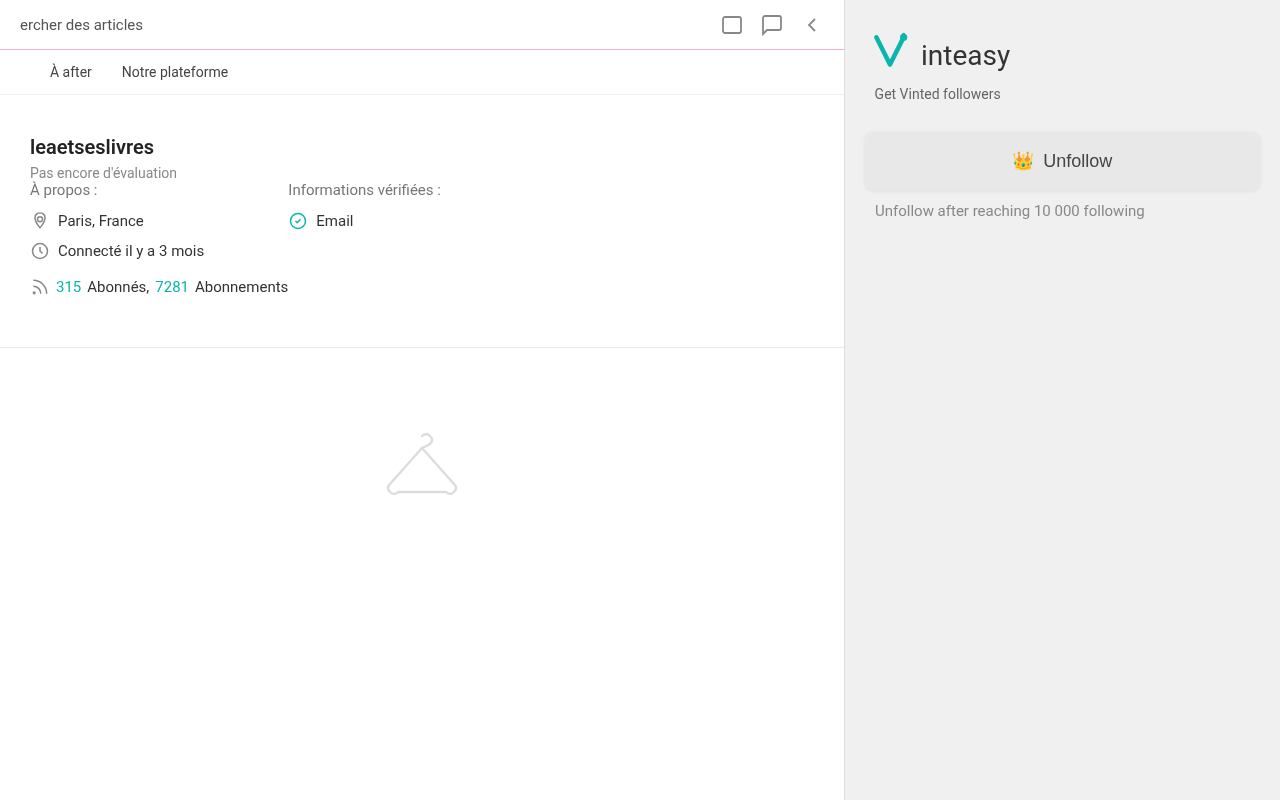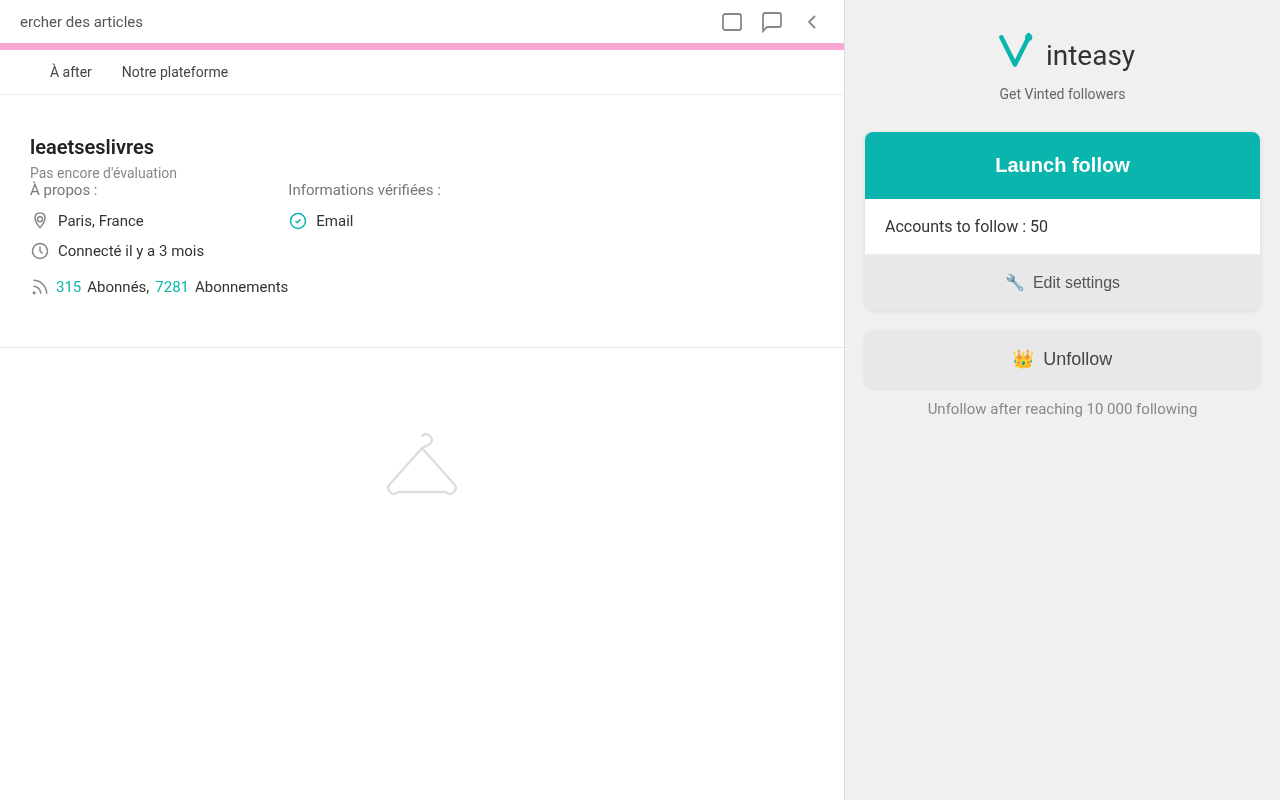--- a/index.html
+++ b/index.html
@@ -17,21 +17,21 @@
       flex: 1;
       background: #ffffff;
       position: relative;
       padding: 0;
     }
 
     
     .top-bar {
       height: 50px;
       background: #fff;
-      border-bottom: 7px solid #f9a8d4;
+      border-bottom: 1px solid #f9a8d4;
       display: flex;
       align-items: center;
       padding: 0 20px;
       gap: 30px;
     }
 
     .top-bar-search {
       color: #555;
       font-size: 15px;
     }
@@ -164,21 +164,21 @@
       padding: 80px 0 20px 0;
     }
 
     
     .sidebar-panel {
       width: 436px;
       background: #f0f0f0;
       border-left: 1px solid #ddd;
       display: flex;
       flex-direction: column;
-      align-items: center;
+      align-items: flex-start;
       padding: 30px 20px;
     }
 
     
     .logo-area {
       display: flex;
       flex-direction: column;
       align-items: center;
       margin-bottom: 30px;
     }
@@ -390,28 +390,20 @@
 
         <circle cx="40" cy="8" r="4" fill="#09b5ac"></circle>
 
         <circle cx="40" cy="5" r="2" fill="#09b5ac"></circle>
       </svg>
       <span class="logo-text">inteasy</span>
     </div>
     <span class="logo-tagline">Get Vinted followers</span>
   </div>
 
-  <div class="main-card">
-    <button class="launch-btn">Launch follow</button>
-    <div class="accounts-row">Accounts to follow : 50</div>
-    <button class="edit-settings-btn">
-      <span>🔧</span>
-      <span>Edit settings</span>
-    </button>
-  </div>
 
   <div class="unfollow-card">
     <button class="unfollow-btn">
       <span>👑</span>
       <span>Unfollow</span>
     </button>
   </div>
 
   <p class="unfollow-desc">Unfollow after reaching 10 000 following</p>
 

